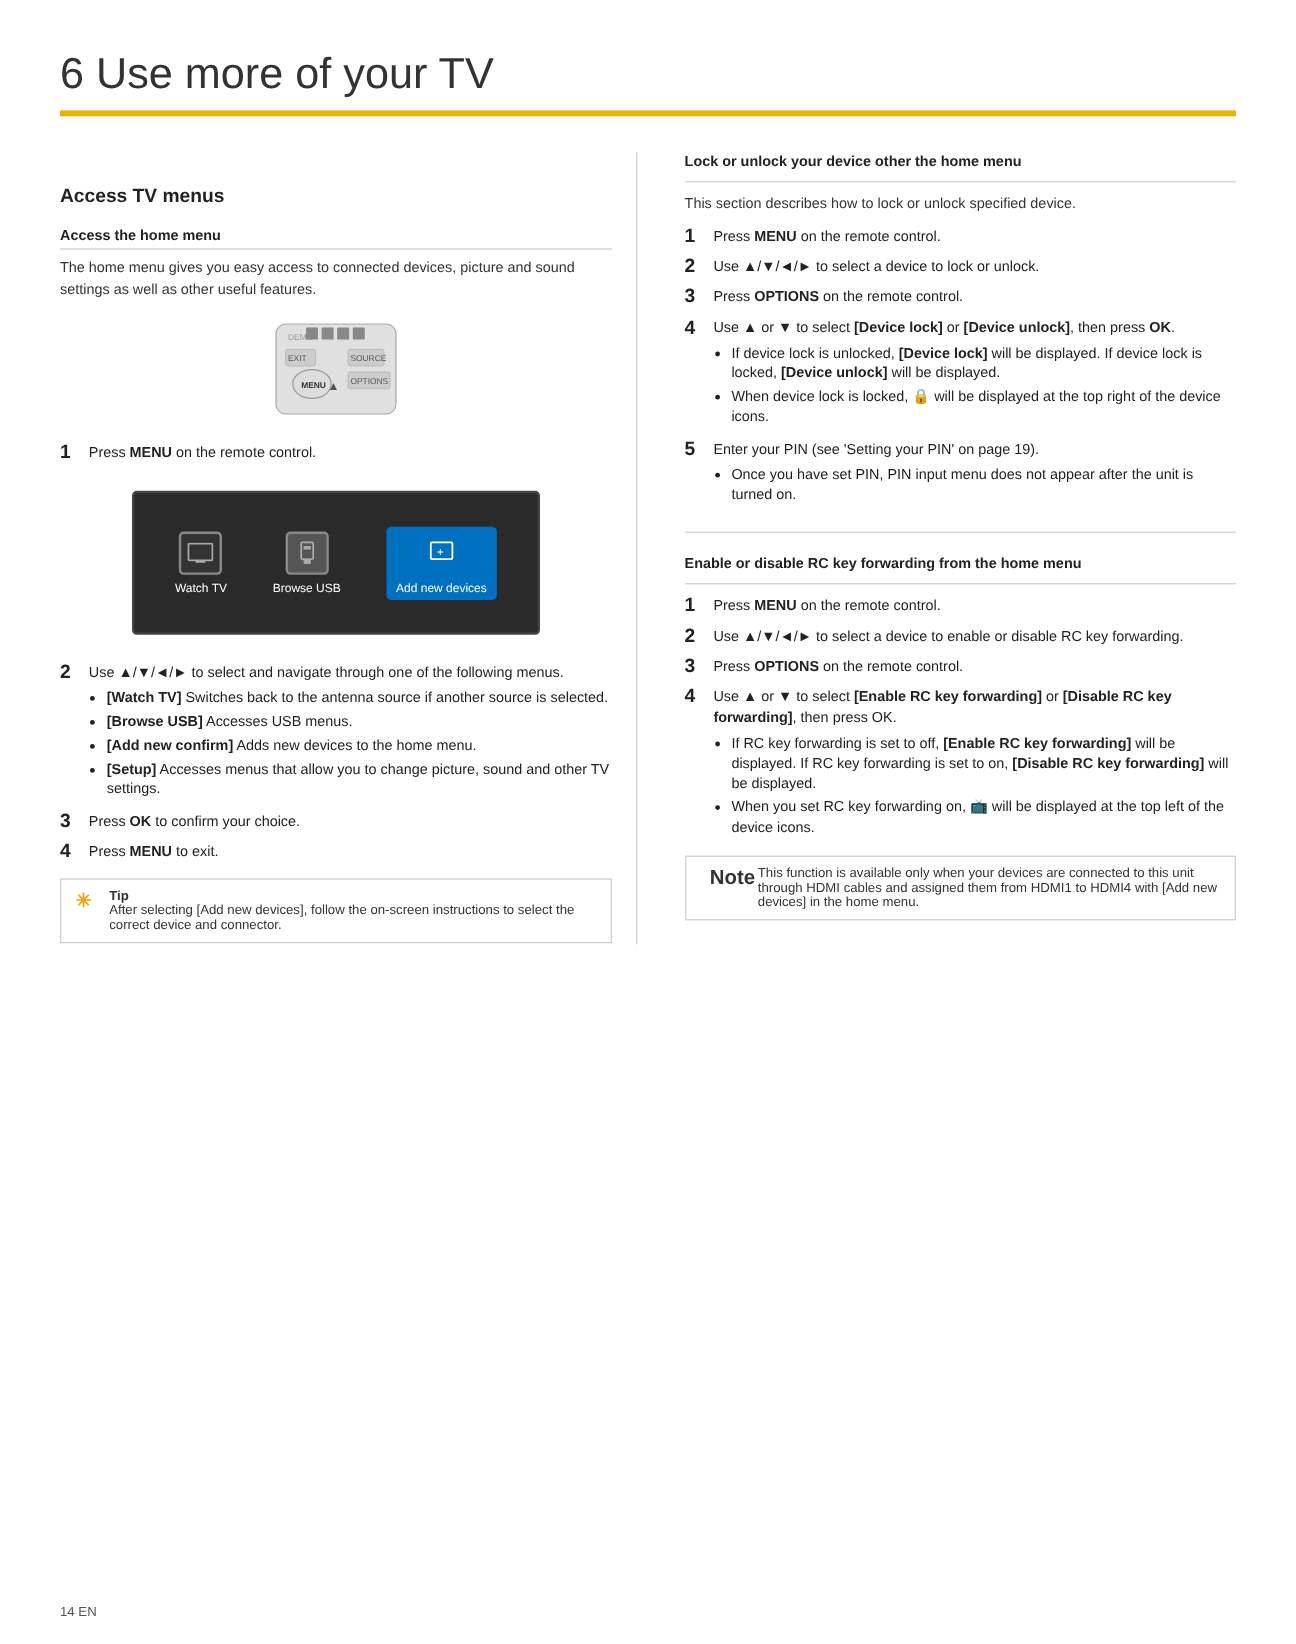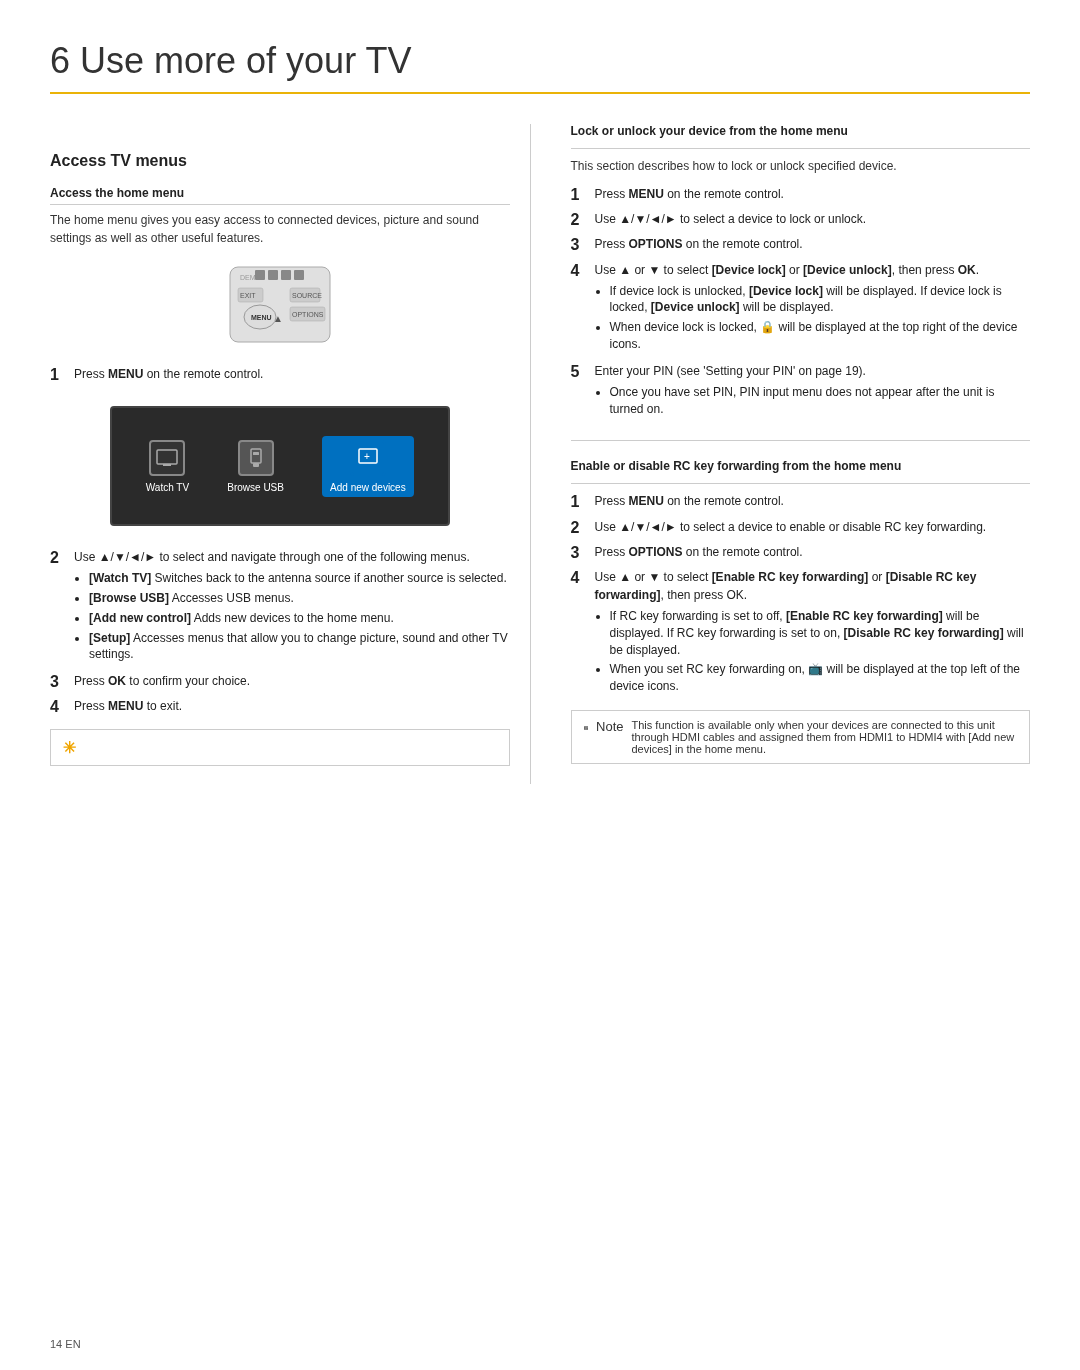--- a/index.html
+++ b/index.html
@@ -10,21 +10,21 @@
       font-family: Arial, Helvetica, sans-serif;
       font-size: 13px;
       color: #222;
       padding: 40px 50px;
     }
     .page-title {
       font-size: 36px;
       font-weight: 300;
       color: #333;
       margin-bottom: 30px;
-      border-bottom: 2px solid #eab308;
+      border-bottom: 5px solid #eab308;
       padding-bottom: 10px;
     }
     .two-col {
       display: flex;
       gap: 40px;
     }
     .left-col {
       flex: 1;
       padding-right: 20px;
       border-right: 1px solid #ccc;
@@ -147,22 +147,22 @@
       border: 1px solid #ccc;
       padding: 8px 12px;
       margin-top: 12px;
       font-size: 11px;
       color: #333;
       display: flex;
       gap: 8px;
       align-items: flex-start;
     }
     .note-icon {
-      font-size: 13px;
-      font-weight: normal;
+      font-size: 17px;
+      font-weight: bold;
       min-width: 40px;
       display: flex;
       align-items: flex-end;
       gap: 4px;
     }
     .page-num {
       position: absolute;
       bottom: 20px;
       left: 50px;
       font-size: 11px;
@@ -263,21 +263,21 @@
     </div>
 
 
     <div class="step">
       <span class="step-num">2</span>
       <div class="step-content">
         Use ▲/▼/◄/► to select and navigate through one of the following menus.
         <ul>
           <li><strong>[Watch TV]</strong> Switches back to the antenna source if another source is selected.</li>
           <li><strong>[Browse USB]</strong> Accesses USB menus.</li>
-          <li><strong>[Add new control]</strong> Adds new devices to the home menu.</li>
+          <li><strong>[Add new confirm]</strong> Adds new devices to the home menu.</li>
           <li><strong>[Setup]</strong> Accesses menus that allow you to change picture, sound and other TV settings.</li>
         </ul>
       </div>
     </div>
 
     <div class="step">
       <span class="step-num">3</span>
       <div class="step-content">
         Press <strong>OK</strong> to confirm your choice.
       </div>
@@ -285,27 +285,31 @@
 
     <div class="step">
       <span class="step-num">4</span>
       <div class="step-content">
         Press <strong>MENU</strong> to exit.
       </div>
     </div>
 
     <div class="tip-box">
       <span class="tip-icon">✳</span>
+      <div>
+        <span><strong>Tip</strong></span><br>
+        <span>After selecting [Add new devices], follow the on-screen instructions to select the correct device and connector.</span>
+      </div>
     </div>
   </div>
 
   <div class="right-col">
 
     <div class="right-section">
-      <div class="section-subtitle" style="border-bottom:none;margin-top:0;">Lock or unlock your device from the home menu</div>
+      <div class="section-subtitle" style="border-bottom:none;margin-top:0;">Lock or unlock your device other the home menu</div>
       <div style="border-bottom:1px solid #ccc;margin-bottom:8px;"></div>
       <p class="body-text">This section describes how to lock or unlock specified device.</p>
 
       <div class="step">
         <span class="step-num">1</span>
         <div class="step-content">Press <strong>MENU</strong> on the remote control.</div>
       </div>
       <div class="step">
         <span class="step-num">2</span>
         <div class="step-content">Use ▲/▼/◄/► to select a device to lock or unlock.</div>

